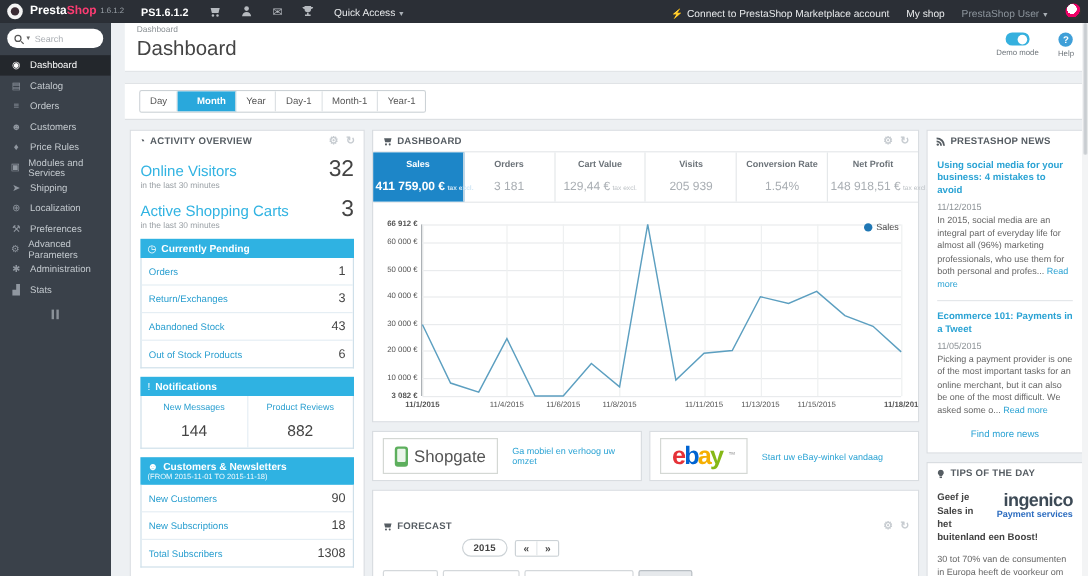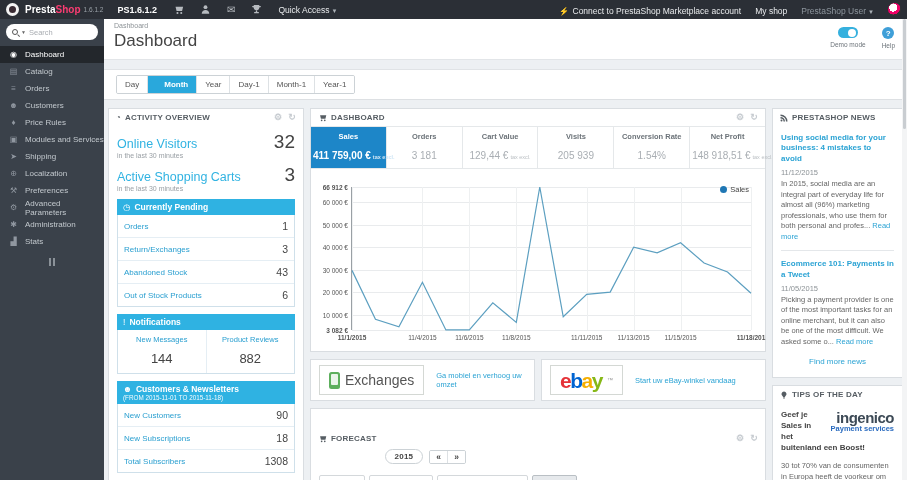--- a/index.html
+++ b/index.html
@@ -19,21 +19,21 @@
   .tb-ico svg { display:block; }
   .tb-env { font-size:10px; color:#cfd3d8; }
   .quick { margin-left:16px; color:#e8eaec; }
   .caret { font-size:6px; margin-left:2px; color:#aab0b6; }
   .tb-right { margin-left:auto; display:flex; align-items:flex-end; gap:14px; }
   .tb-right .muted { color:#8d959d; }
   .bolt { color:#cfd3d8; margin-right:3px; font-size:8px; }
   .avatar { width:13px; height:13px; border-radius:50%; background:radial-gradient(circle at 40% 35%, #fff 0 35%, #e06 36% 60%, #333 61%); }
 
   
-  .sidebar { position:fixed; top:19px; left:0; bottom:0; width:104px; background:#3a414a; z-index:40; }
+  .sidebar { position:fixed; top:19px; left:0; bottom:0; width:92px; background:#3a414a; z-index:40; }
   .search-wrap { padding:5px 6px 6px; }
   .search-box { background:#fff; border-radius:9px; height:16px; display:flex; align-items:center; padding:0 6px; gap:3px; }
   .mag { width:6px; height:6px; border:1.4px solid #555; border-radius:50%; position:relative; flex:0 0 auto; }
   .mag::after { content:""; position:absolute; width:3px; height:1.4px; background:#555; left:4px; top:5px; transform:rotate(45deg); }
   .search-caret { font-size:5px; color:#666; }
   .search-ph { font-size:7.5px; color:#a9adb2; }
   .menu-item { height:17px; display:flex; align-items:center; padding-left:8px; gap:6px; font-size:8px; color:#c3c9ce; cursor:pointer; }
   .menu-item .mi { width:11px; text-align:center; font-size:8px; color:#9097a0; }
   .menu-item.active { background:#23272c; color:#fff; }
   .menu-item.active .mi { color:#fff; }
@@ -447,21 +447,21 @@
                 <span>Sales</span>
               </div>
           </div>
         </div>
       </div>
 
       <div class="banners">
         <div class="banner">
           <span class="blogo">
               <span class="phone"></span>
-              <span class="sg-text">Exchanges</span>
+              <span class="sg-text">Shopgate</span>
             </span>
           <span class="blink">Ga mobiel en verhoog uw omzet</span>
         </div>
         <div class="banner">
           <span class="blogo">
             <span class="ebay-text"><span style="color:#e53238">e</span><span style="color:#0064d2">b</span><span style="color:#f5af02">a</span><span style="color:#86b817">y</span></span>
               <span class="ebay-tm">™</span>
           </span>
           <span class="blink">Start uw eBay-winkel vandaag</span>
         </div>

